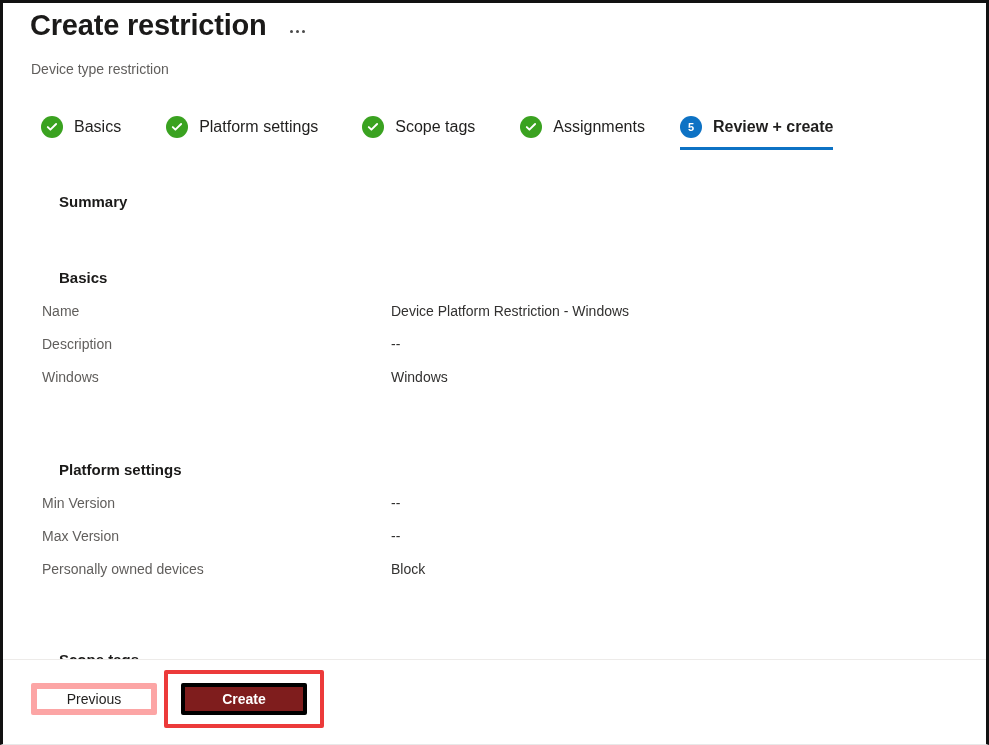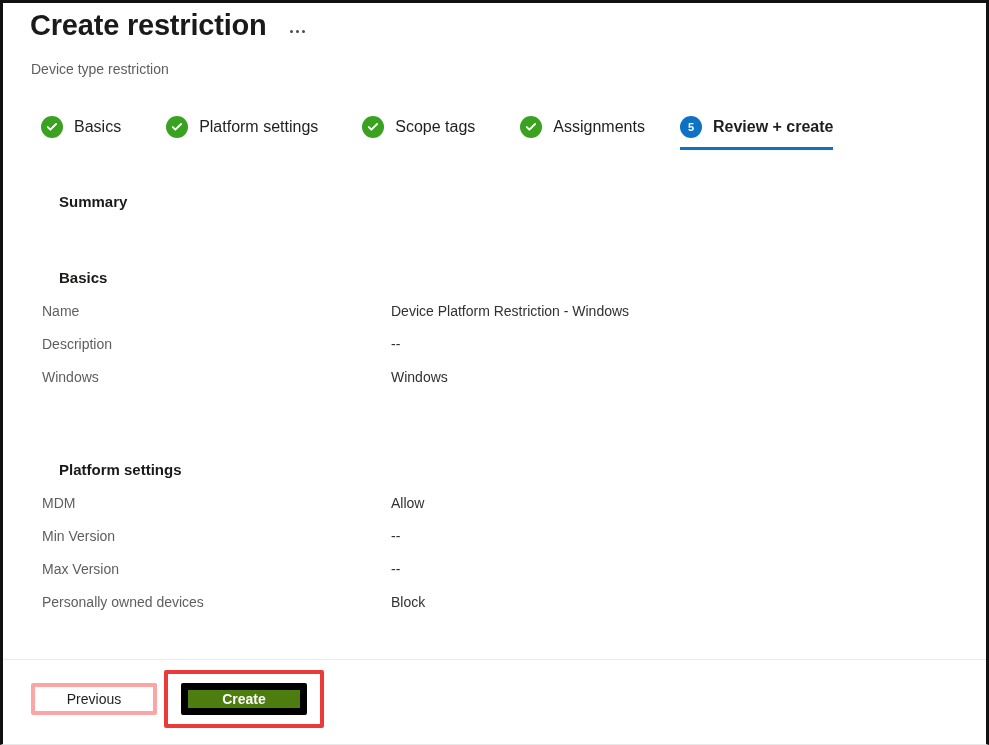--- a/index.html
+++ b/index.html
@@ -188,26 +188,26 @@
     cursor: pointer;
     padding: 0 16px;
     box-sizing: border-box;
     display: inline-flex;
     align-items: center;
     justify-content: center;
   }
   .btn-secondary {
     background: #ffffff;
     color: #201f1e;
-    border: 4px solid #fca5a5;
+    border: 6px solid #fca5a5;
   }
   .btn-primary {
-    background: #4d7c0f;
+    background: #7f1d1d;
     color: #ffffff;
-    border: 7px solid #000000;
+    border: 4px solid #000000;
     font-weight: 600;
   }
   .primary-wrap {
     margin-left: 24px;
     position: relative;
     display: inline-flex;
   }
   .highlight-box {
     position: absolute;
     left: -17px;
@@ -300,24 +300,20 @@
       </div>
       <div class="kv-row">
         <div class="kv-key">Windows</div>
         <div class="kv-val">Windows</div>
       </div>
     </div>
 
     <h3 class="section-title group-title">Platform settings</h3>
     <div class="kv-table">
       <div class="kv-row">
-        <div class="kv-key">MDM</div>
-        <div class="kv-val">Allow</div>
-      </div>
-      <div class="kv-row">
         <div class="kv-key">Min Version</div>
         <div class="kv-val">--</div>
       </div>
       <div class="kv-row">
         <div class="kv-key">Max Version</div>
         <div class="kv-val">--</div>
       </div>
       <div class="kv-row">
         <div class="kv-key">Personally owned devices</div>
         <div class="kv-val">Block</div>

